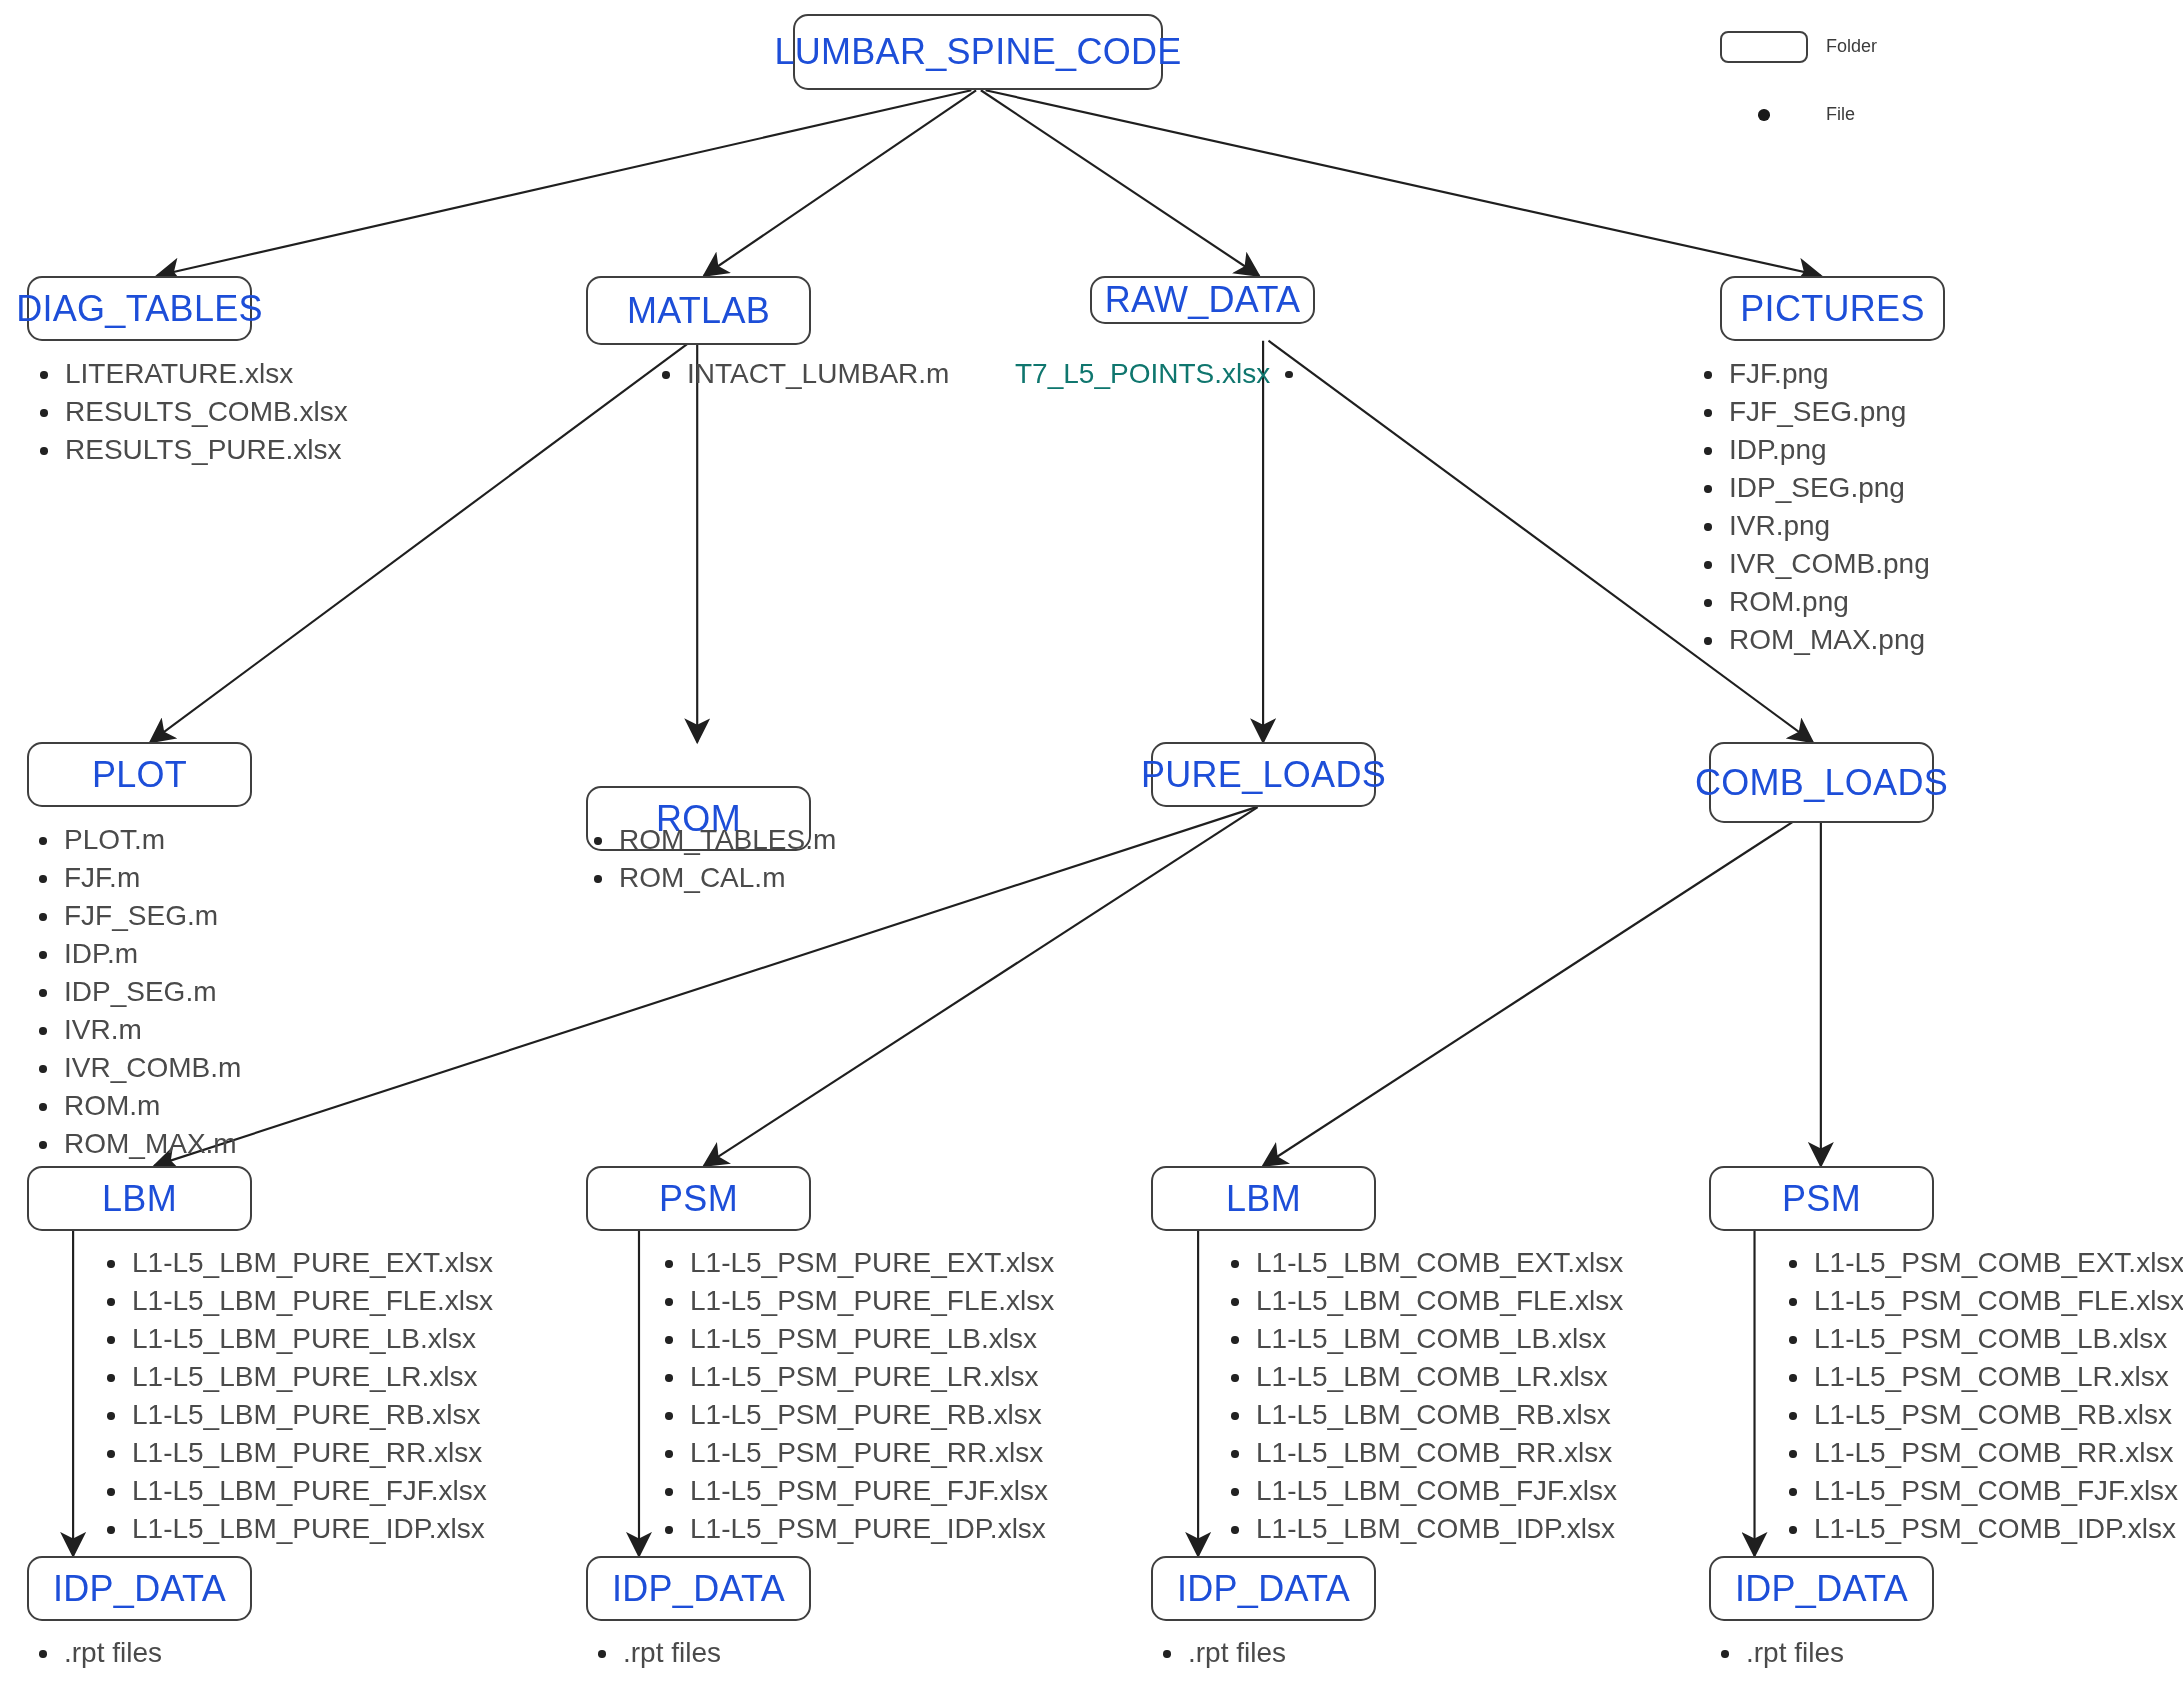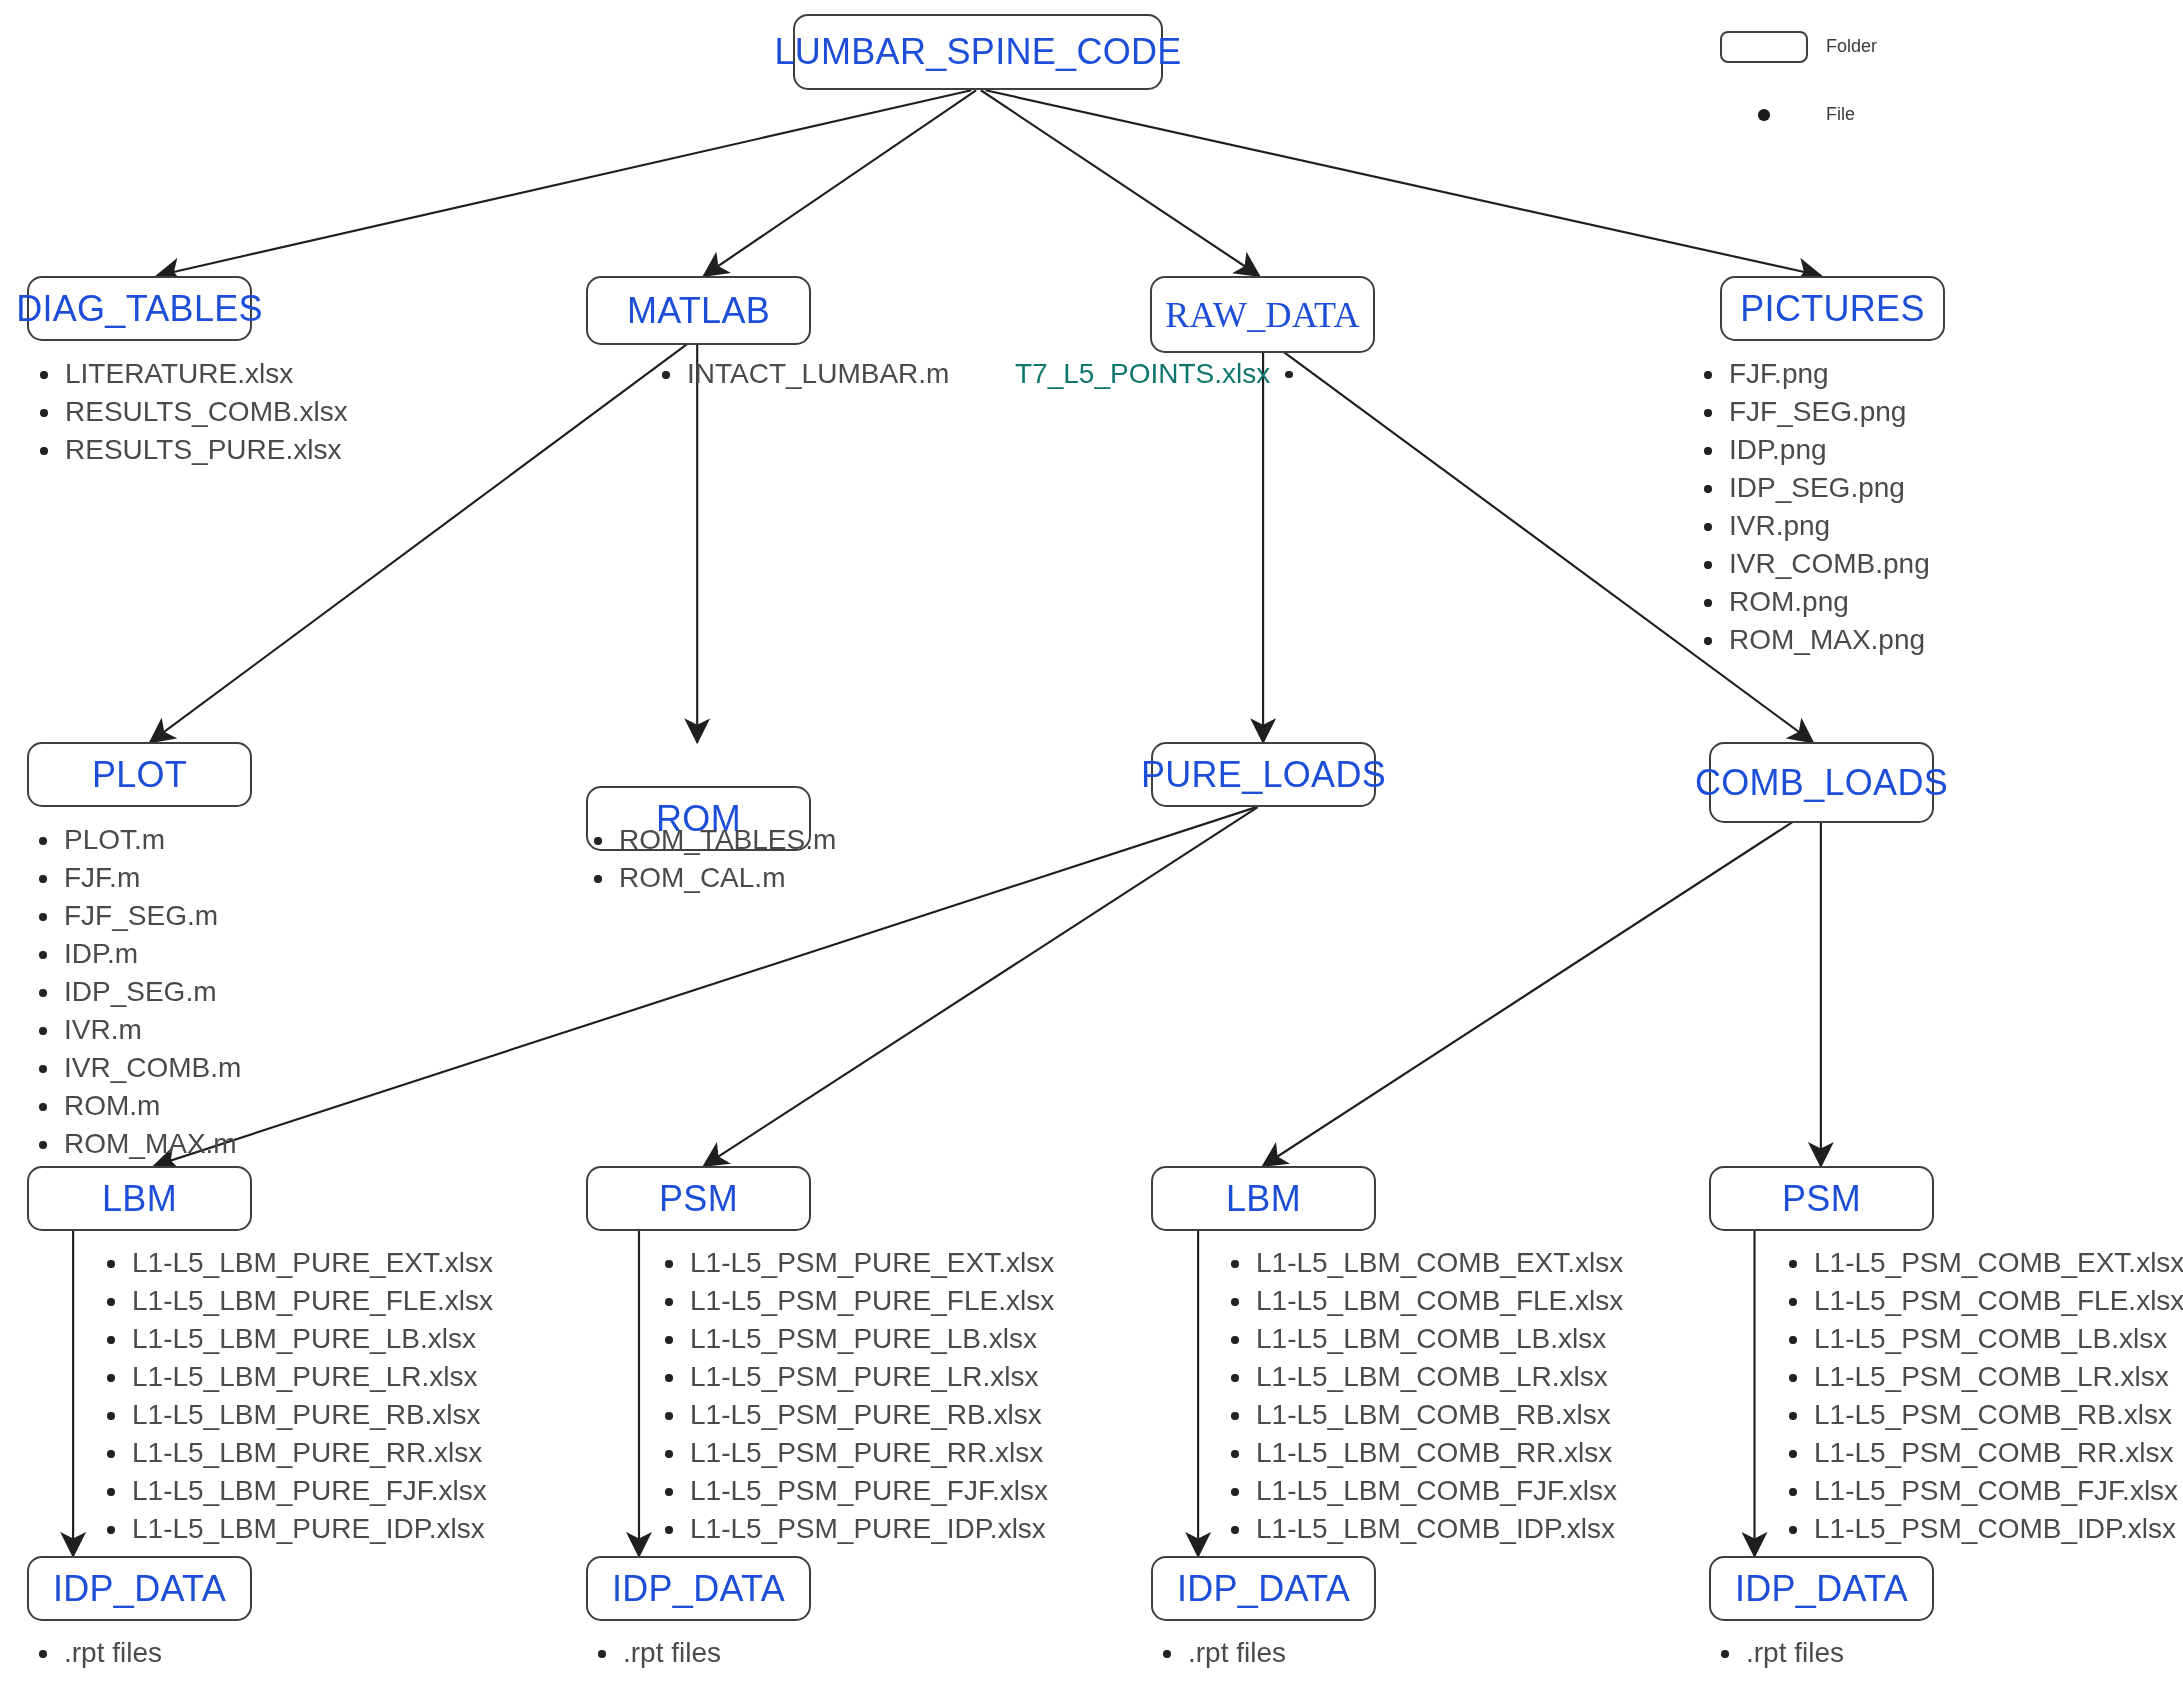--- a/index.html
+++ b/index.html
@@ -171,21 +171,21 @@
       <li>RESULTS_PURE.xlsx</li>
     </ul>
 
   <div class="node" style="left:586px; top:276px; width:225px; height:69px;">
     <span class="node-label">MATLAB</span>
   </div>
   <ul class="filelist" style="left:650px; top:355px;">
       <li>INTACT_LUMBAR.m</li>
     </ul>
 
-  <div class="node" style="left:1150px; top:276px; width:225px; height:77px;font-family:Liberation Serif, serif;">
+  <div class="node" style="left:1090px; top:276px; width:225px; height:48px;">
     <span class="node-label">RAW_DATA</span>
   </div>
   <div class="file-left" style="left:1015px; top:355px;">
     <span>T7_L5_POINTS.xlsx</span><span class="dot"></span>
   </div>
 
   <div class="node" style="left:1720px; top:276px; width:225px; height:65px;">
     <span class="node-label">PICTURES</span>
   </div>
   <ul class="filelist" style="left:1692px; top:355px;">

